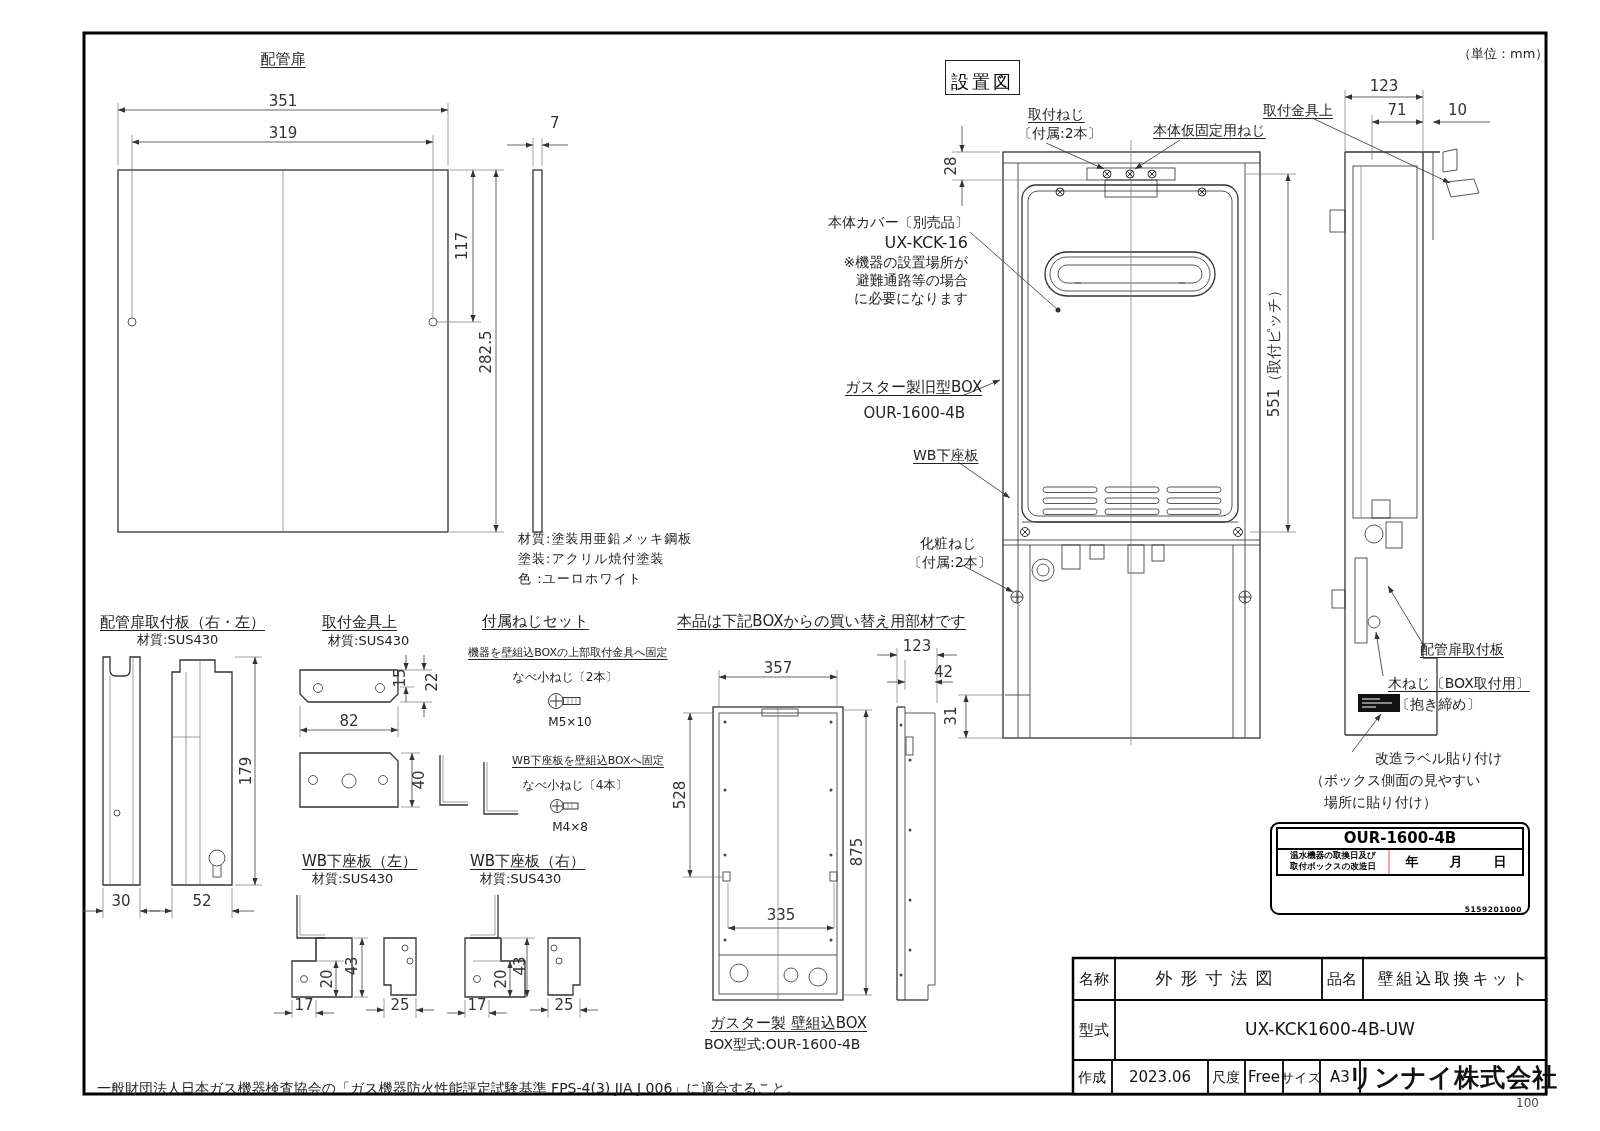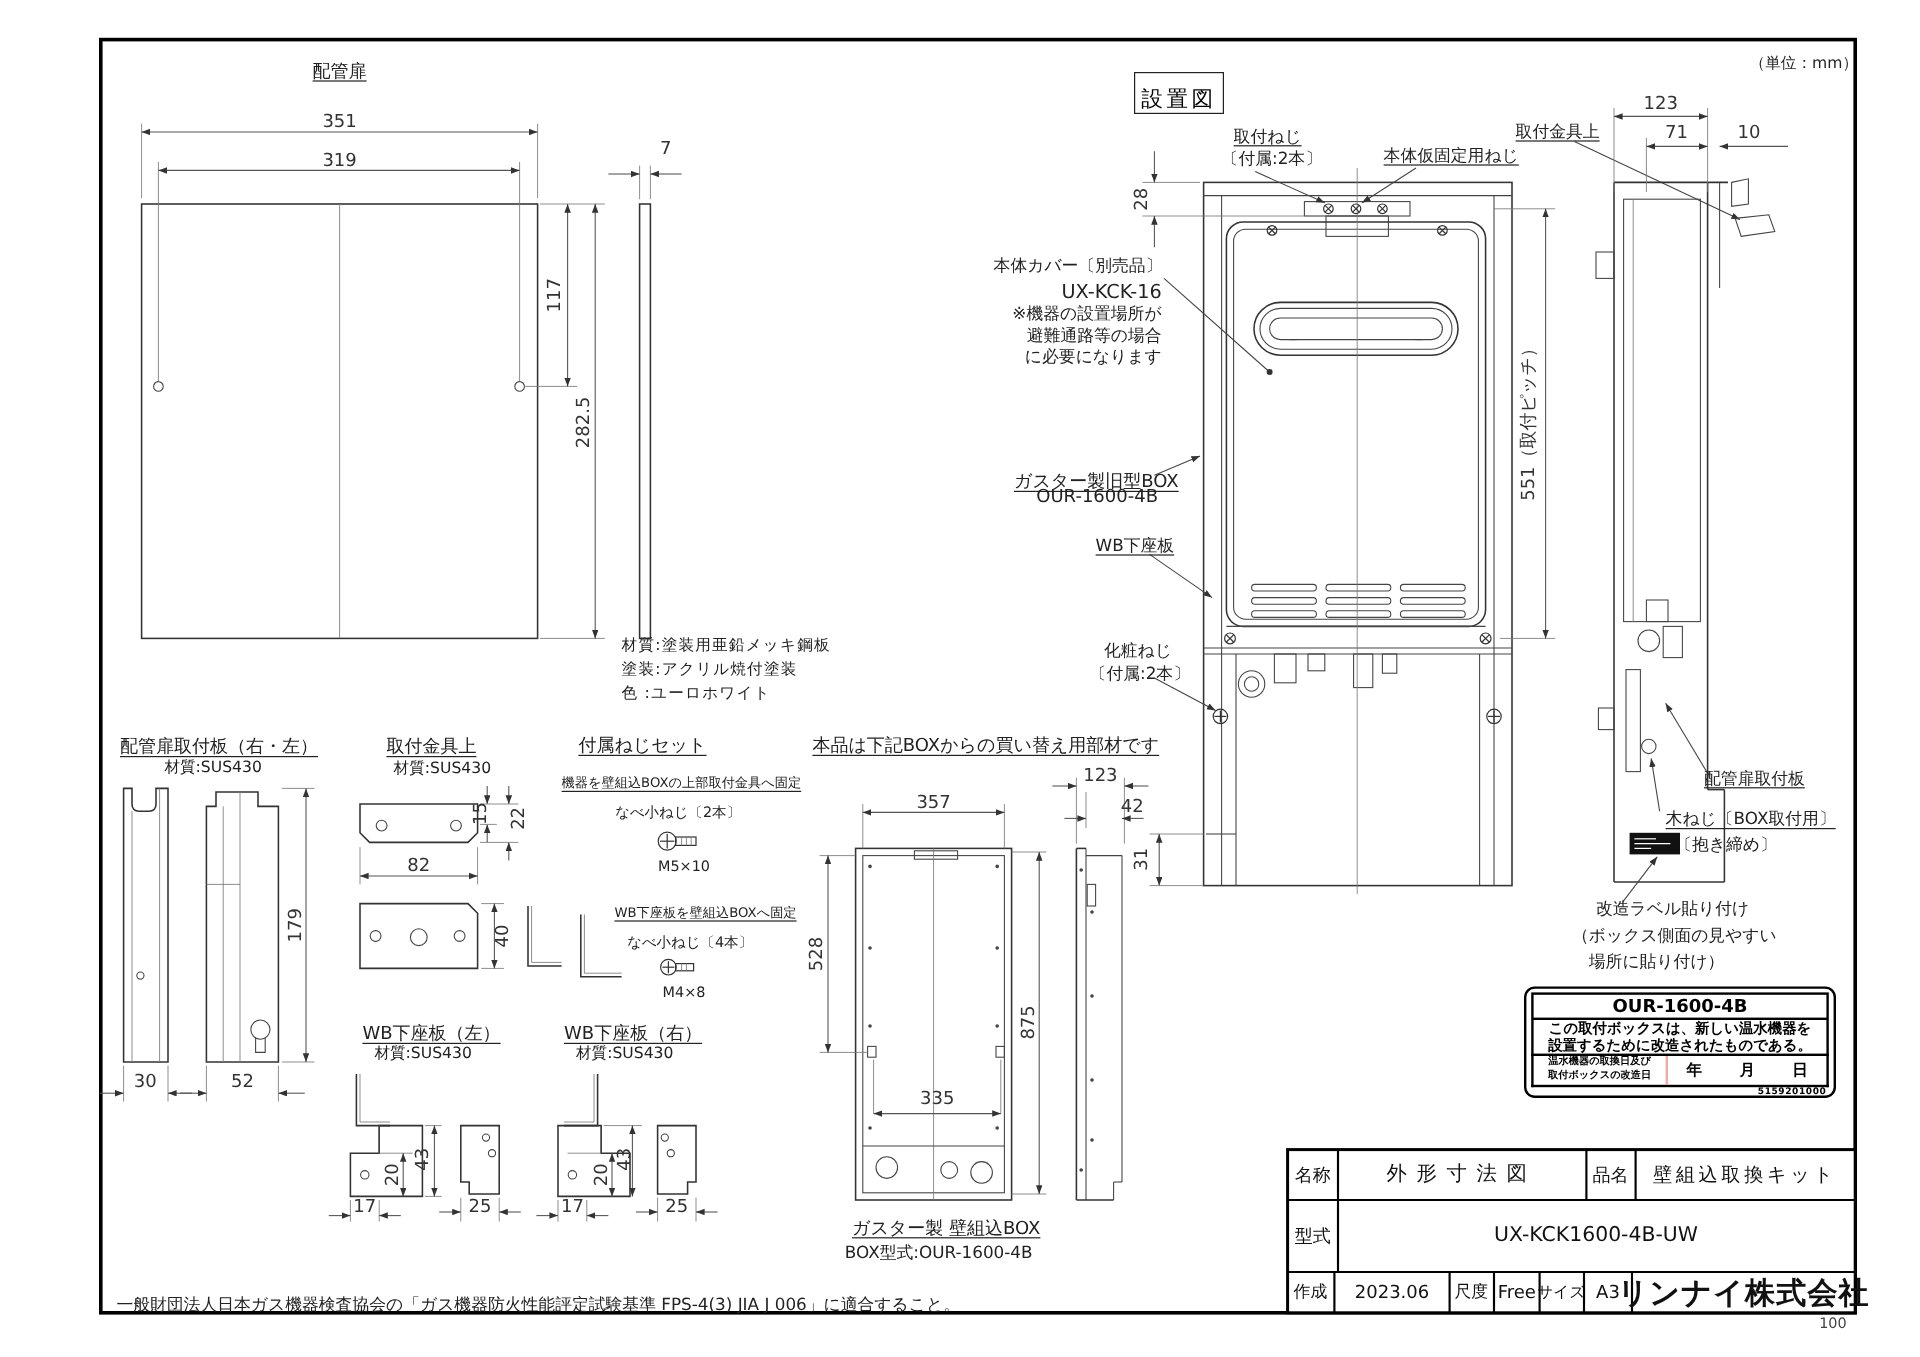--- a/index.html
+++ b/index.html
@@ -419,35 +419,35 @@
 <div class="lbl und" style="left:1028px;top:106px;">取付ねじ</div>
 <div class="lbl" style="left:1018px;top:125px;">〔付属:2本〕</div>
 <div class="lbl und" style="left:1153px;top:122px;text-align:right;">本体仮固定用ねじ</div>
 <div class="lbl und" style="left:1263px;top:102px;">取付金具上</div>
 <div class="lbl dimn rot" style="left:951px;top:166px;">28</div>
 <div class="lbl rt" style="left:828px;top:214px;width:140px;">本体カバー〔別売品〕</div>
 <div class="lbl rt" style="left:828px;top:233px;width:140px;font-size:16px;">UX-KCK-16</div>
 <div class="lbl rt" style="left:828px;top:254px;width:140px;">※機器の設置場所が</div>
 <div class="lbl rt" style="left:828px;top:272px;width:140px;">避難通路等の場合</div>
 <div class="lbl rt" style="left:828px;top:290px;width:140px;">に必要になります</div>
-<div class="lbl und rt" style="left:845px;top:392px;width:125px;font-size:15px;">ガスター製旧型BOX</div>
+<div class="lbl und rt" style="left:845px;top:378px;width:125px;font-size:15px;">ガスター製旧型BOX</div>
 <div class="lbl rt" style="left:845px;top:404px;width:120px;font-size:15px;">OUR-1600-4B</div>
 <div class="lbl und" style="left:913px;top:447px;">WB下座板</div>
 <div class="lbl" style="left:920px;top:535px;">化粧ねじ</div>
 <div class="lbl" style="left:908px;top:554px;">〔付属:2本〕</div>
 <div class="lbl dimn rot" style="left:1274px;top:350px;">551（取付ピッチ）</div>
 <div class="lbl dimn rot" style="left:951px;top:716px;">31</div>
 
 <div class="lbl dimn ctr" style="left:1384px;top:77px;">123</div>
 <div class="lbl dimn ctr" style="left:1397px;top:101px;">71</div>
 <div class="lbl dimn" style="left:1448px;top:101px;">10</div>
 <div class="lbl und" style="left:1420px;top:641px;">配管扉取付板</div>
 <div class="lbl und" style="left:1388px;top:675px;">木ねじ〔BOX取付用〕</div>
 <div class="lbl" style="left:1396px;top:696px;">〔抱き締め〕</div>
-<div class="lbl" style="left:1330px;top:750px;">改造ラベル貼り付け</div>
+<div class="lbl" style="left:1375px;top:750px;">改造ラベル貼り付け</div>
 <div class="lbl" style="left:1310px;top:772px;">（ボックス側面の見やすい</div>
 <div class="lbl" style="left:1324px;top:794px;">場所に貼り付け）</div>
 
 <div class="lbl und" style="left:100px;top:613px;font-size:15px;">配管扉取付板（右・左）</div>
 <div class="lbl" style="left:137px;top:632px;font-size:13px;">材質:SUS430</div>
 <div class="lbl dimn rot" style="left:246px;top:771px;">179</div>
 <div class="lbl dimn ctr" style="left:121px;top:892px;">30</div>
 <div class="lbl dimn ctr" style="left:202px;top:892px;">52</div>
 
 <div class="lbl und" style="left:322px;top:613px;font-size:15px;">取付金具上</div>
@@ -484,24 +484,20 @@
 <div class="lbl dimn ctr" style="left:917px;top:637px;">123</div>
 <div class="lbl dimn" style="left:934px;top:663px;">42</div>
 <div class="lbl dimn rot" style="left:680px;top:795px;">528</div>
 <div class="lbl dimn rot" style="left:857px;top:852px;">875</div>
 <div class="lbl dimn ctr" style="left:781px;top:906px;">335</div>
 <div class="lbl und" style="left:710px;top:1014px;font-size:15px;">ガスター製 壁組込BOX</div>
 <div class="lbl" style="left:704px;top:1036px;">BOX型式:OUR-1600-4B</div>
 
 <div id="sticker">
   <div class="r1">OUR-1600-4B</div>
-  <div class="r2">
-    <div>この取付ボックスは、新しい温水機器を</div>
-    <div>設置するために改造されたものである。</div>
-  </div>
   <div class="r3">
     <div class="r3a">
       <div>温水機器の取換日及び</div>
       <div>取付ボックスの改造日</div>
     </div>
     <div class="r3b">
       <span>年</span>
       <span>月</span>
       <span>日</span>
     </div>

